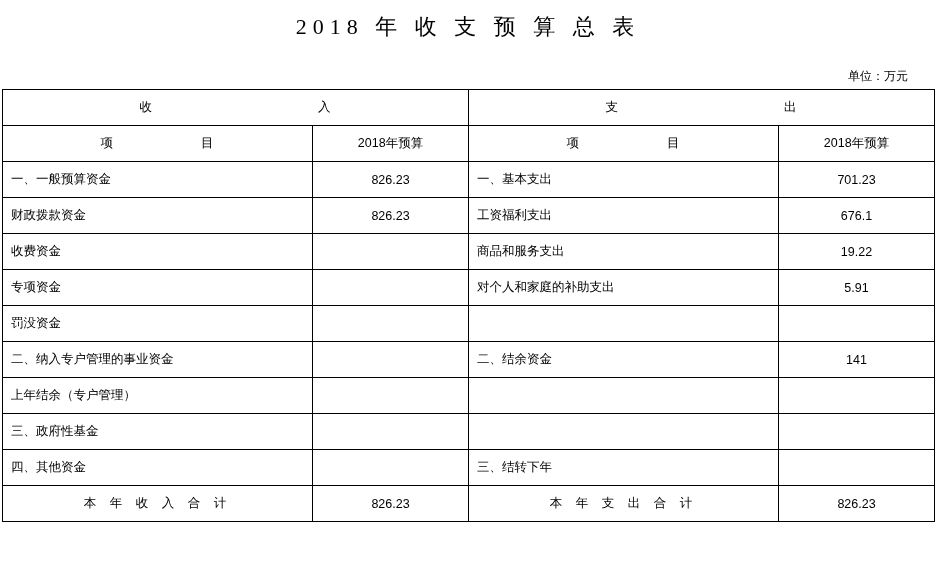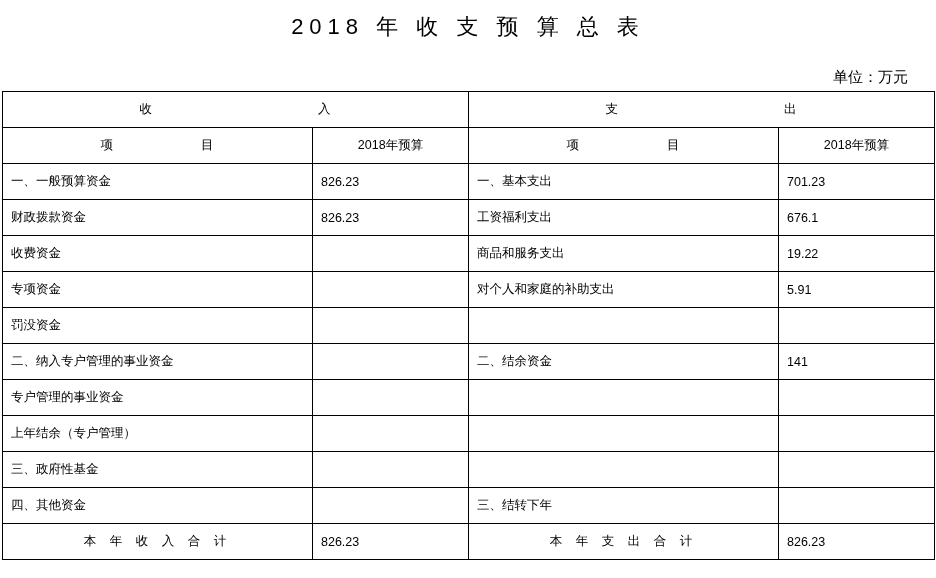--- a/index.html
+++ b/index.html
@@ -20,25 +20,25 @@
     height: 578px;
     box-sizing: border-box;
   }
   .doc-title {
     text-align: center;
     font-size: 22px;
     letter-spacing: 6px;
     margin-top: 12px;
     margin-bottom: 0;
     font-weight: normal;
-    font-family: Liberation Sans, sans-serif;
+    font-family: Liberation Serif, serif;
   }
   .unit-line {
     text-align: right;
-    font-size: 15px;
+    font-size: 12px;
     padding-right: 28px;
     margin-top: 26px;
     margin-bottom: 4px;
   }
   table.budget {
     border-collapse: collapse;
     width: 932px;
     margin: 0 2px;
     table-layout: fixed;
   }
@@ -49,21 +49,21 @@
     padding: 0 8px;
     vertical-align: middle;
     box-sizing: border-box;
   }
   .col-a { width: 310px; }
   .col-b { width: 156px; }
   .col-c { width: 310px; }
   .col-d { width: 156px; }
 
   .ctr { text-align: center; }
-  .num { text-align: left; padding-right: 10px; }
+  .num { text-align: center; padding-right: 10px; }
   .hdr-spread {
     display: flex;
     justify-content: space-around;
     padding: 0 46px;
   }
   .hdr-spread span { letter-spacing: 1px; }
   .indent-1 { padding-left: 26px; }
   .total-label {
     text-align: center;
     letter-spacing: 5px;
@@ -149,26 +149,20 @@
         <td class="indent-1"></td>
         <td class="num"></td>
       </tr>
       <tr>
         <td>二、纳入专户管理的事业资金</td>
         <td class="num"></td>
         <td>二、结余资金</td>
         <td class="num">141</td>
       </tr>
       <tr>
-        <td class="indent-1">专户管理的事业资金</td>
-        <td class="num"></td>
-        <td class="indent-1"></td>
-        <td class="num"></td>
-      </tr>
-      <tr>
         <td class="indent-1">上年结余（专户管理）</td>
         <td class="num"></td>
         <td class="indent-1"></td>
         <td class="num"></td>
       </tr>
       <tr>
         <td>三、政府性基金</td>
         <td class="num"></td>
         <td></td>
         <td class="num"></td>

